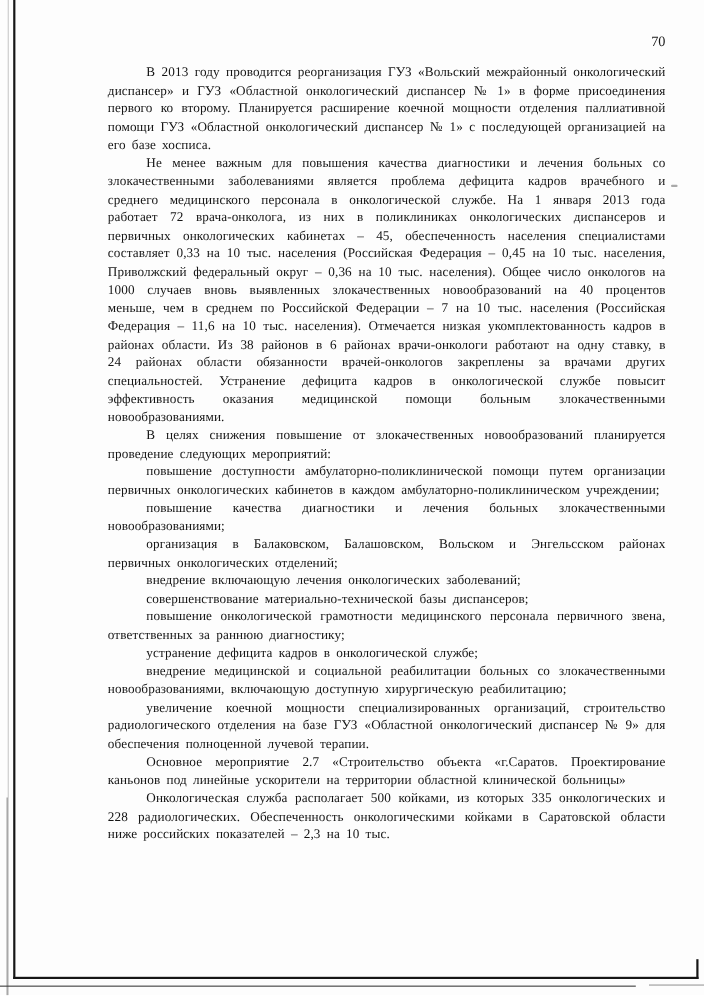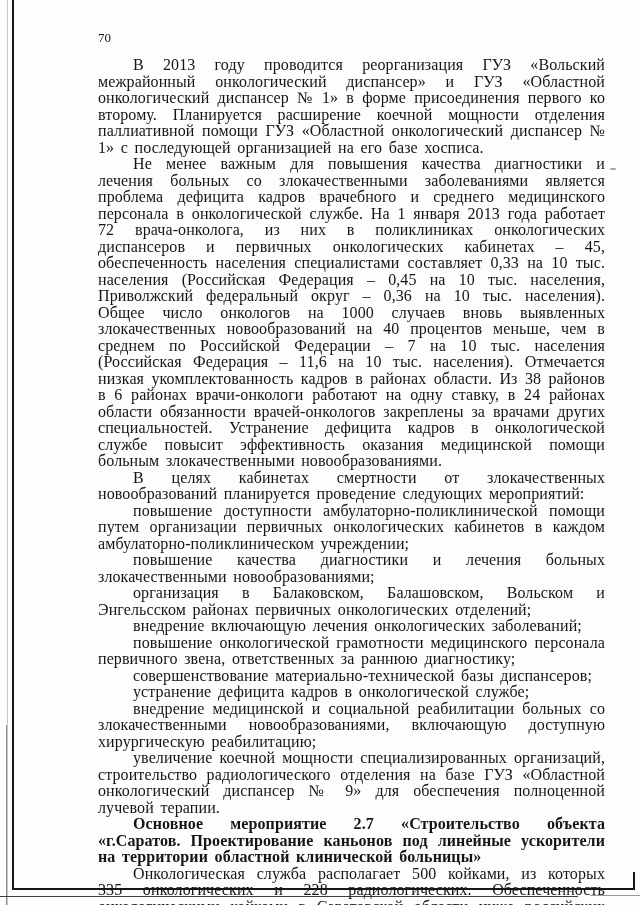--- a/index.html
+++ b/index.html
@@ -67,61 +67,61 @@
     border-radius: 1px;
   }
   
   .content {
     position: absolute;
     left: 98px;
     top: 30px;
     width: 507px;
   }
   .page-number {
-    text-align: left;
+    text-align: right;
     font-size: 13px;
     line-height: 16px;
     margin-bottom: 11px;
   }
   .content p {
     margin: 0;
     text-align: justify;
     text-indent: 35px;
-    font-size: 16px;
+    font-size: 12px;
     line-height: 16.5px;
     word-spacing: 2.5px;
     letter-spacing: 0.1px;
   }
   .content p.para-bold {
-    font-weight: bold;
+    font-weight: normal;
   }
 </style>
 </head>
 <body>
 
 <div class="scan-page">
   <div class="edge-left-gray"></div>
   <div class="edge-left-gray-dark"></div>
   <div class="edge-left"></div>
   <div class="edge-bottom"></div>
   <div class="edge-corner-right"></div>
   <div class="edge-bottom-2"></div>
   <div class="edge-bottom-3"></div>
   <div class="artifact-dash"></div>
 
   <div class="content">
     <div class="page-number">70</div>
     <p>В 2013 году проводится реорганизация ГУЗ «Вольский межрайонный онкологический диспансер» и ГУЗ «Областной онкологический диспансер № 1» в форме присоединения первого ко второму. Планируется расширение коечной мощности отделения паллиативной помощи ГУЗ «Областной онкологический диспансер № 1» с последующей организацией на его базе хосписа.</p>
     <p>Не менее важным для повышения качества диагностики и лечения больных со злокачественными заболеваниями является проблема дефицита кадров врачебного и среднего медицинского персонала в онкологической службе. На 1 января 2013 года работает 72 врача-онколога, из них в поликлиниках онкологических диспансеров и первичных онкологических кабинетах – 45, обеспеченность населения специалистами составляет 0,33 на 10 тыс. населения (Российская Федерация – 0,45 на 10 тыс. населения, Приволжский федеральный округ – 0,36 на 10 тыс. населения). Общее число онкологов на 1000 случаев вновь выявленных злокачественных новообразований на 40 процентов меньше, чем в среднем по Российской Федерации – 7 на 10 тыс. населения (Российская Федерация – 11,6 на 10 тыс. населения). Отмечается низкая укомплектованность кадров в районах области. Из 38 районов в 6 районах врачи-онкологи работают на одну ставку, в 24 районах области обязанности врачей-онкологов закреплены за врачами других специальностей. Устранение дефицита кадров в онкологической службе повысит эффективность оказания медицинской помощи больным злокачественными новообразованиями.</p>
-    <p>В целях кабинетах смертности от злокачественных новообразований планируется проведение следующих мероприятий:</p>
+    <p>В целях снижения повышение от злокачественных новообразований планируется проведение следующих мероприятий:</p>
     <p>повышение доступности амбулаторно-поликлинической помощи путем организации первичных онкологических кабинетов в каждом амбулаторно-поликлиническом учреждении;</p>
     <p>повышение качества диагностики и лечения больных злокачественными новообразованиями;</p>
     <p>организация в Балаковском, Балашовском, Вольском и Энгельсском районах первичных онкологических отделений;</p>
     <p>внедрение включающую лечения онкологических заболеваний;</p>
+    <p>совершенствование материально-технической базы диспансеров;</p>
     <p>повышение онкологической грамотности медицинского персонала первичного звена, ответственных за раннюю диагностику;</p>
-    <p>совершенствование материально-технической базы диспансеров;</p>
     <p>устранение дефицита кадров в онкологической службе;</p>
     <p>внедрение медицинской и социальной реабилитации больных со злокачественными новообразованиями, включающую доступную хирургическую реабилитацию;</p>
     <p>увеличение коечной мощности специализированных организаций, строительство радиологического отделения на базе ГУЗ «Областной онкологический диспансер № 9» для обеспечения полноценной лучевой терапии.</p>
     <p class="para-bold">Основное мероприятие 2.7 «Строительство объекта «г.Саратов. Проектирование каньонов под линейные ускорители на территории областной клинической больницы»</p>
     <p>Онкологическая служба располагает 500 койками, из которых 335 онкологических и 228 радиологических. Обеспеченность онкологическими койками в Саратовской области ниже российских показателей – 2,3 на 10 тыс.</p>
   </div>
 </div>
 
 </body></html>

